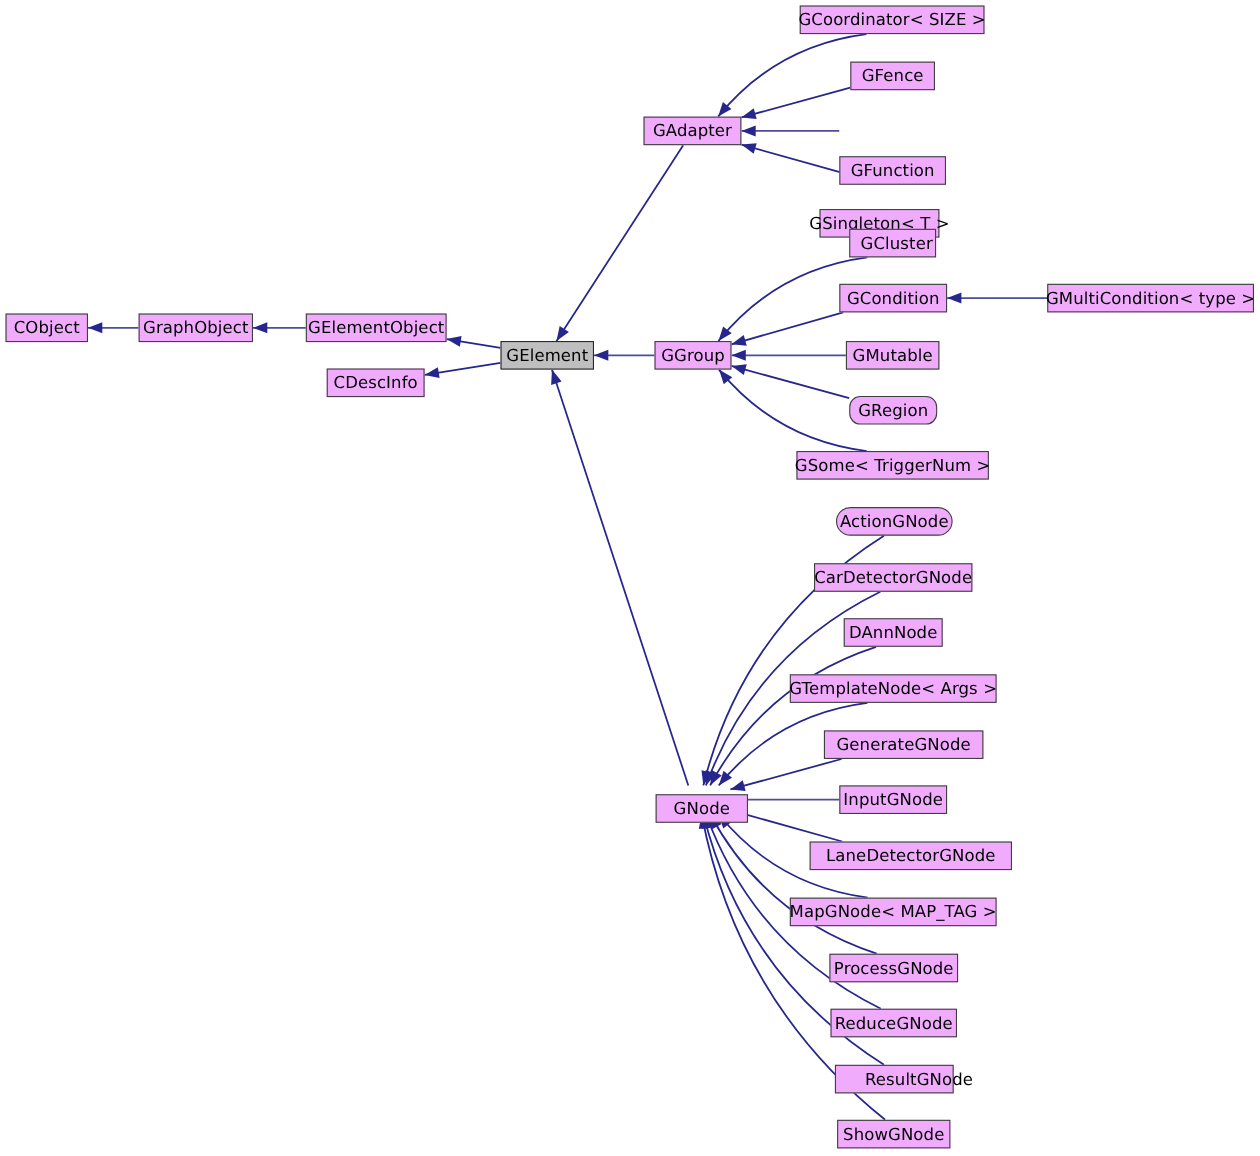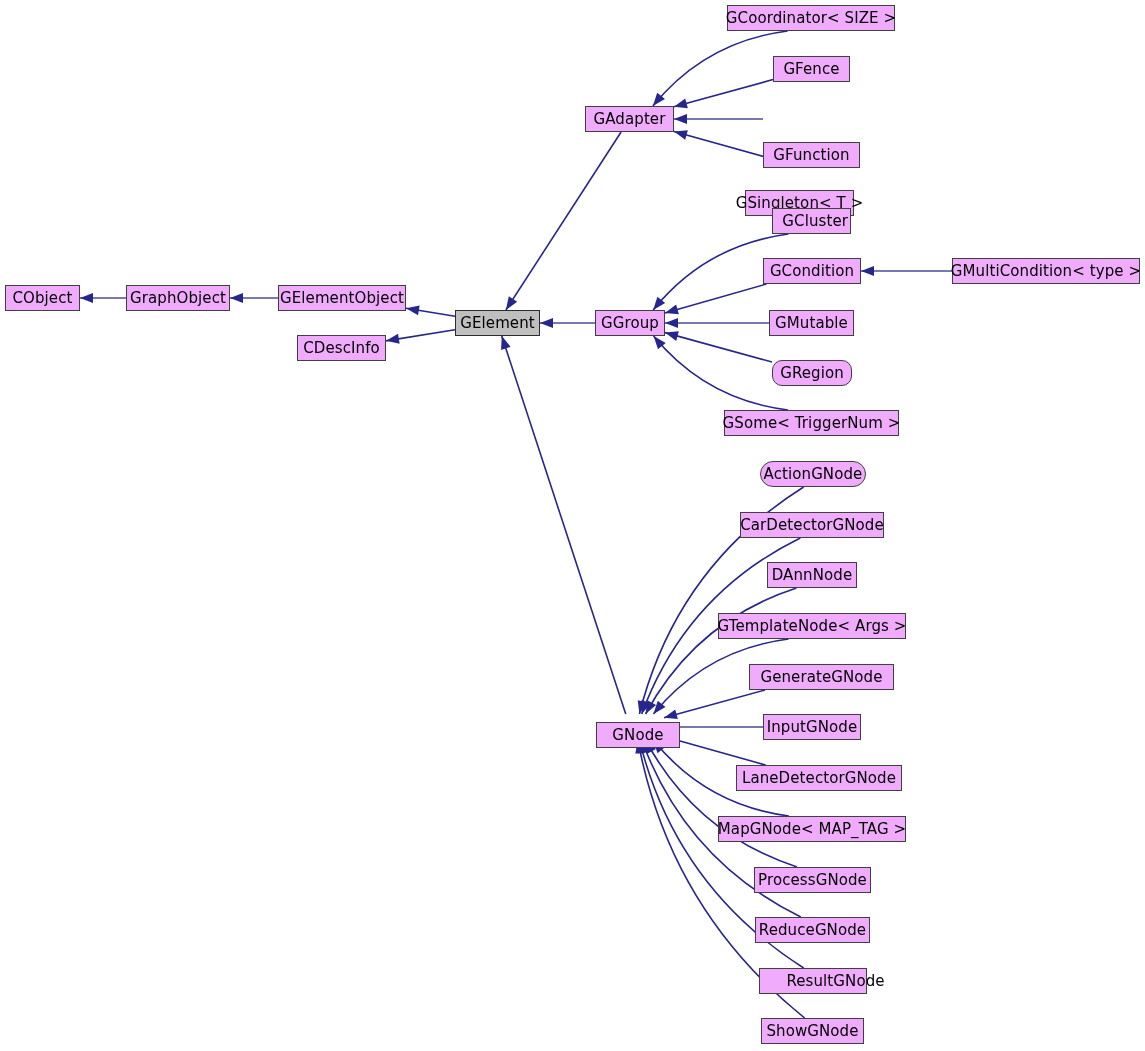--- a/index.html
+++ b/index.html
@@ -178,21 +178,21 @@
       </div>
       <div class="node" style="left: 718px; top: 613px; width: 188px; height: 26px;">
         <span class="node-label">GTemplateNode&lt; Args &gt;</span>
       </div>
       <div class="node" style="left: 749px; top: 664px; width: 145px; height: 26px;">
         <span class="node-label">GenerateGNode</span>
       </div>
       <div class="node" style="left: 763px; top: 714px; width: 98px; height: 26px;">
         <span class="node-label">InputGNode</span>
       </div>
-      <div class="node" style="left: 736px; top: 765px; width: 166px; height: 26px; text-align: center;">
+      <div class="node" style="left: 736px; top: 765px; width: 184px; height: 26px; text-align: center;">
         <span class="node-label">LaneDetectorGNode</span>
       </div>
       <div class="node" style="left: 718px; top: 816px; width: 188px; height: 26px;">
         <span class="node-label">MapGNode&lt; MAP_TAG &gt;</span>
       </div>
       <div class="node" style="left: 754px; top: 867px; width: 117px; height: 26px;">
         <span class="node-label">ProcessGNode</span>
       </div>
       <div class="node" style="left: 755px; top: 917px; width: 115px; height: 26px;">
         <span class="node-label">ReduceGNode</span>

